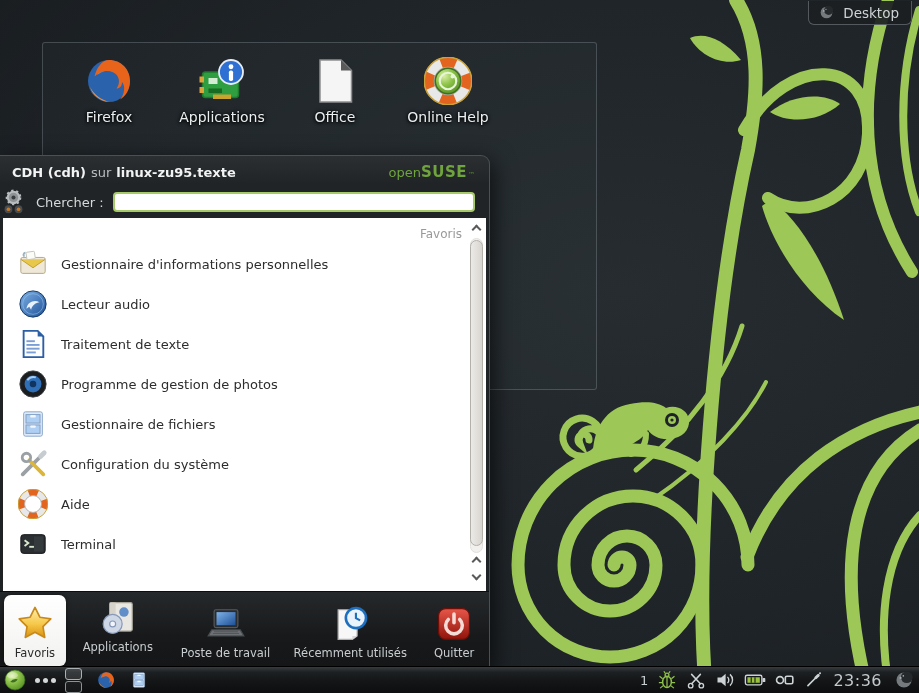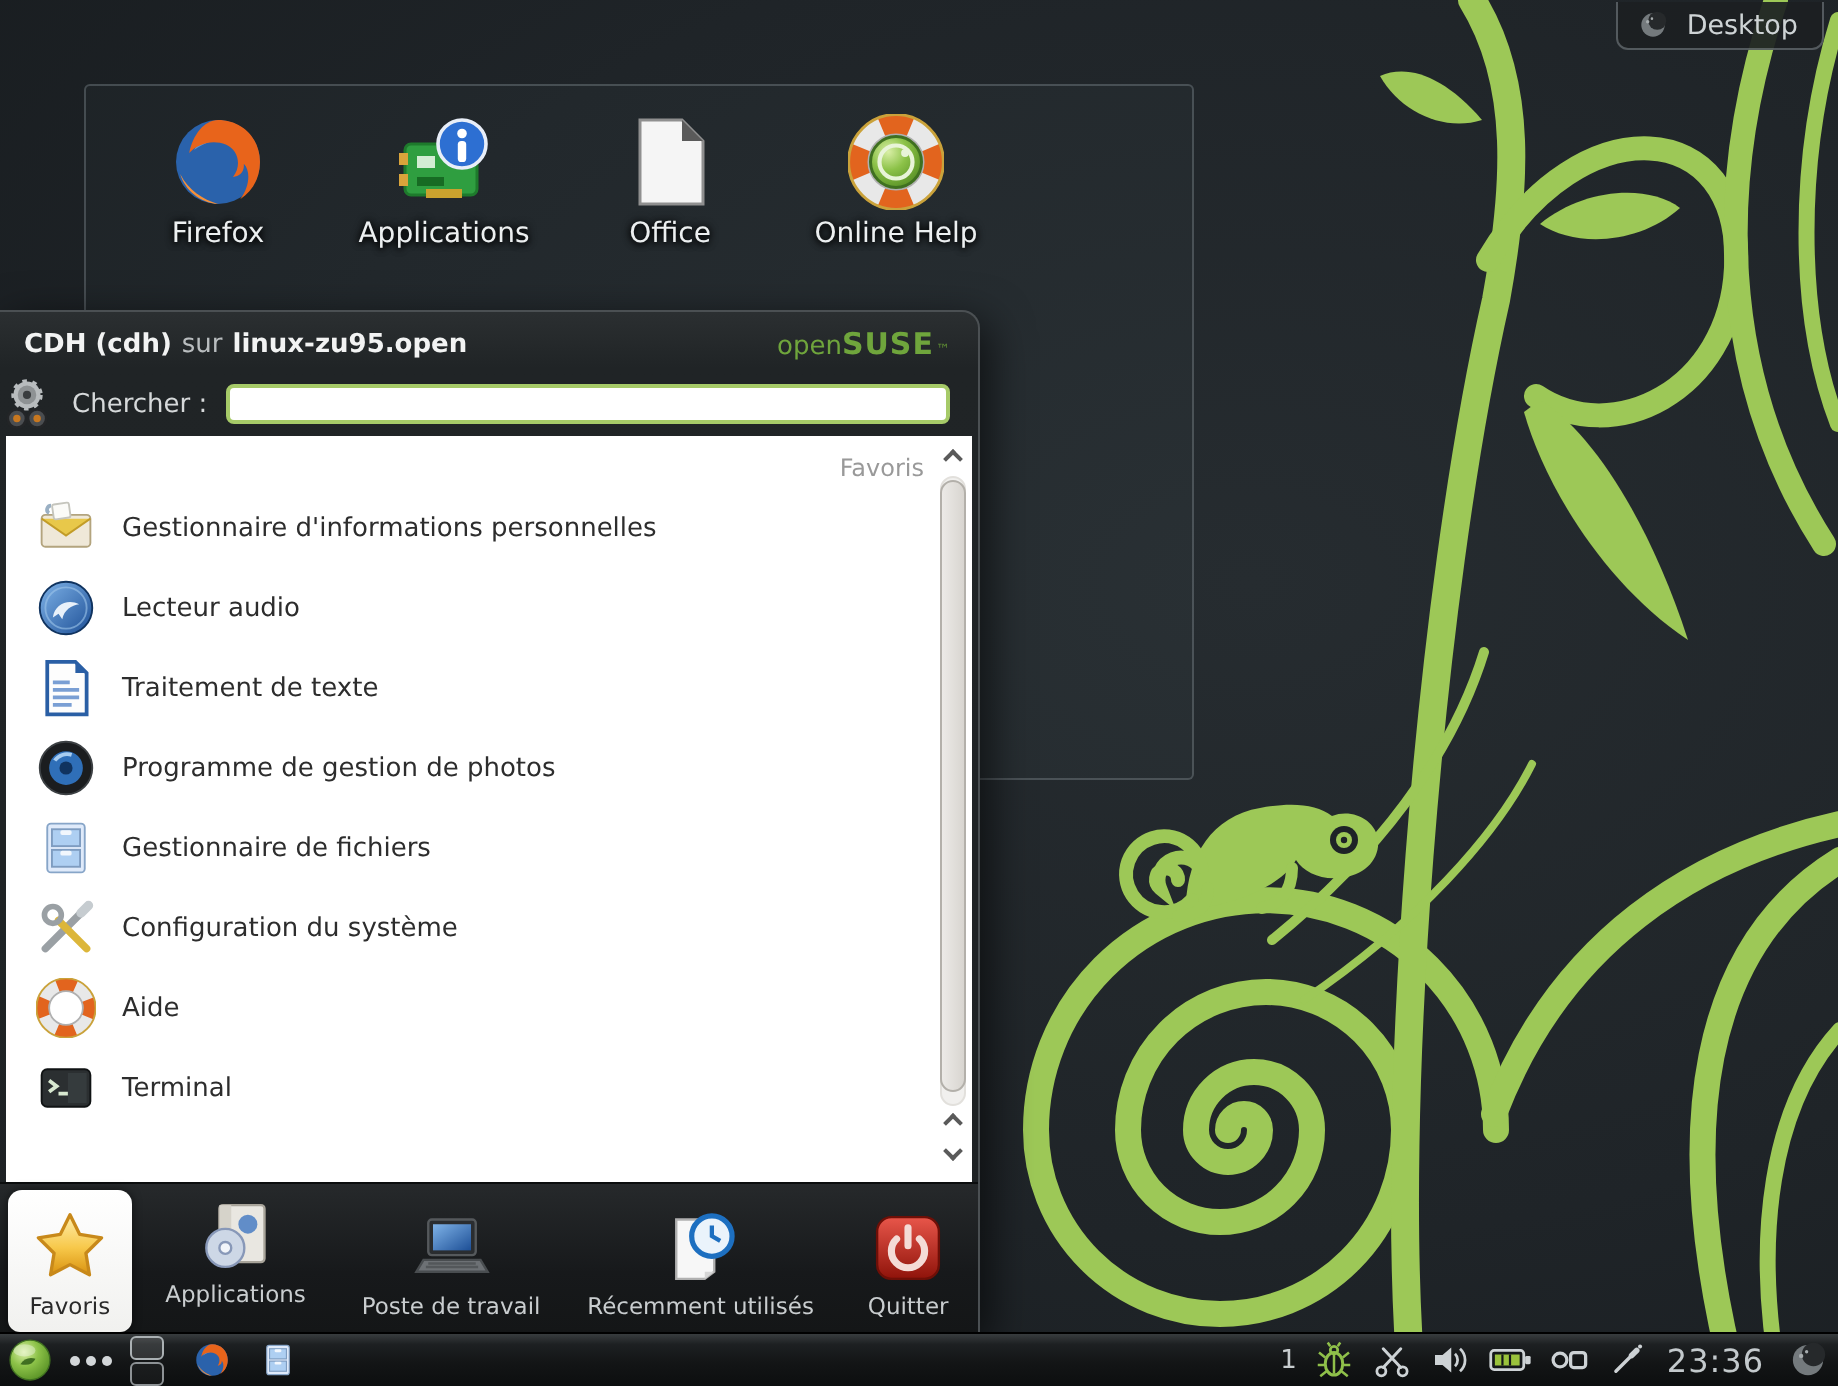--- a/index.html
+++ b/index.html
@@ -362,21 +362,21 @@
         <use href="#i-cashew"></use>
       </svg>
     <span>Desktop</span>
   </div>
 
   <div class="kickoff">
 
     <div class="k-header">
       <b>CDH (cdh)</b>
       <span class="sep">sur</span>
-      <b>linux-zu95.open</b>
+      <b>linux-zu95.texte</b>
       <span class="k-logo">
         <span class="lo">open</span>
           <span class="ls">SUSE</span>
           <span class="tm">™</span>
       </span>
     </div>
 
     <div class="k-search">
       <svg class="ic">
           <use href="#i-searchtool"></use>

